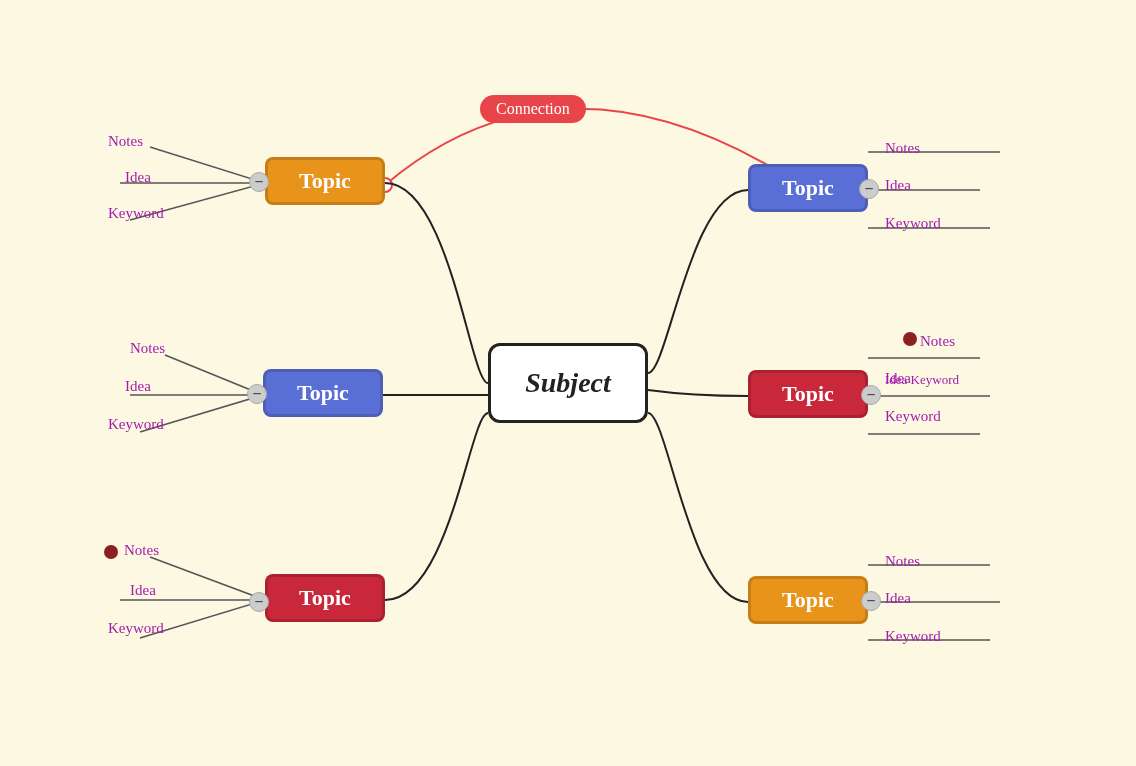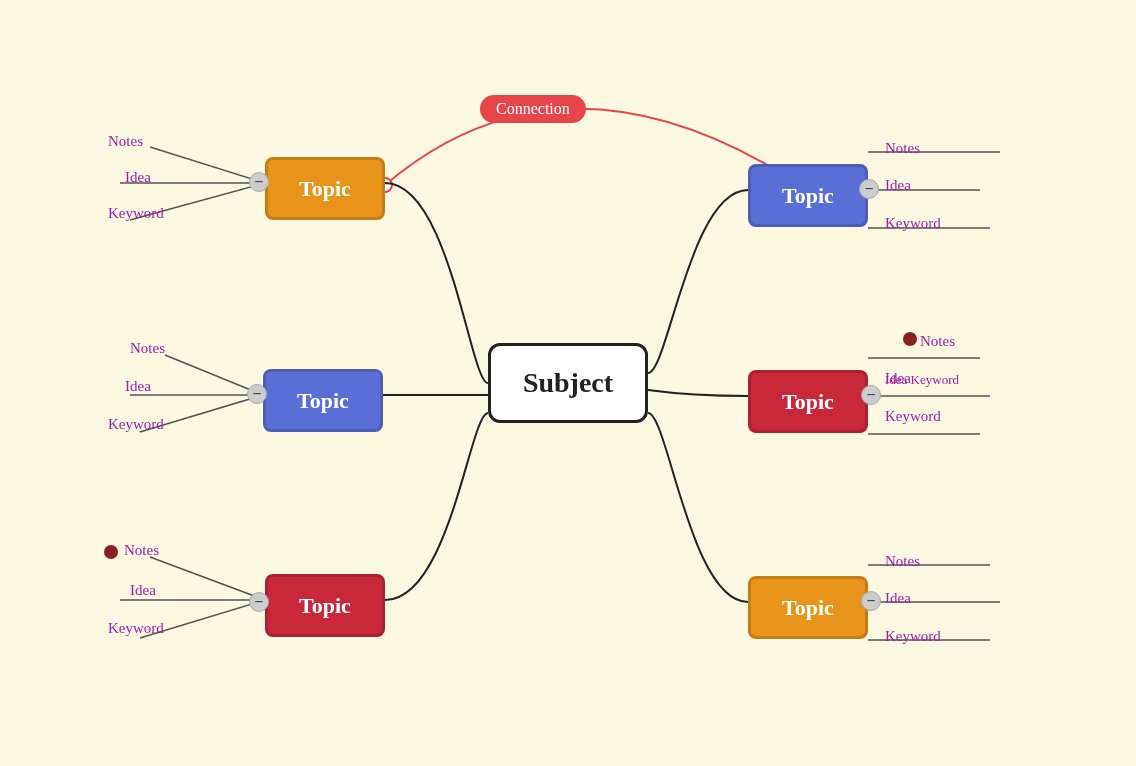--- a/index.html
+++ b/index.html
@@ -21,39 +21,40 @@
     .topic-box {
       position: absolute;
       border-radius: 8px;
       color: white;
       font-size: 22px;
       font-weight: bold;
       display: flex;
       align-items: center;
       justify-content: center;
       width: 120px;
-      height: 63px;
+      height: 48px;
       cursor: pointer;
       border: 3px solid rgba(0,0,0,0.15);
     }
     .subject-box {
       position: absolute;
       border-radius: 12px;
       border: 3px solid #222;
       background: white;
       font-size: 28px;
       font-weight: bold;
       display: flex;
       align-items: center;
       justify-content: center;
       width: 160px;
       height: 80px;
       left: 488px;
       top: 343px;
       color: #222;
+      font-style: italic;
     }
     .branch-label {
       position: absolute;
       font-size: 15px;
       color: #a21caf;
       font-family: 'Comic Sans MS', cursive;
     }
     .dot-indicator {
       position: absolute;
       width: 14px;

